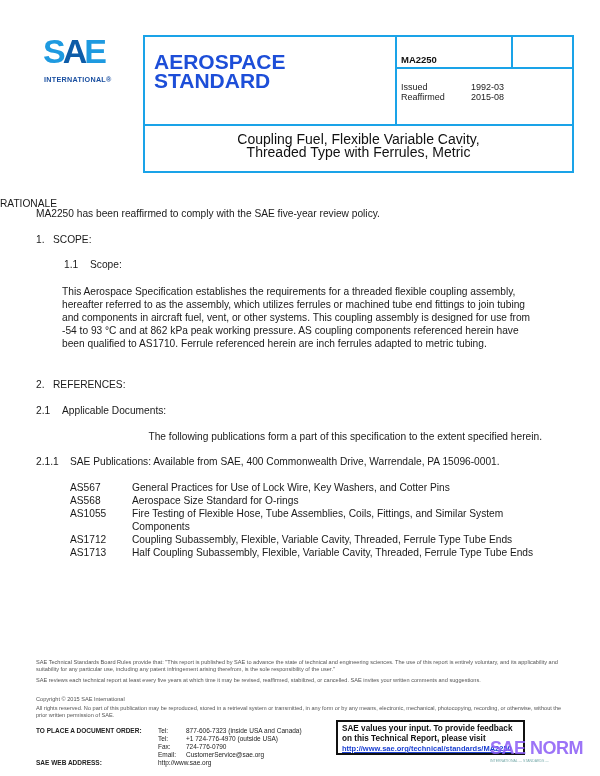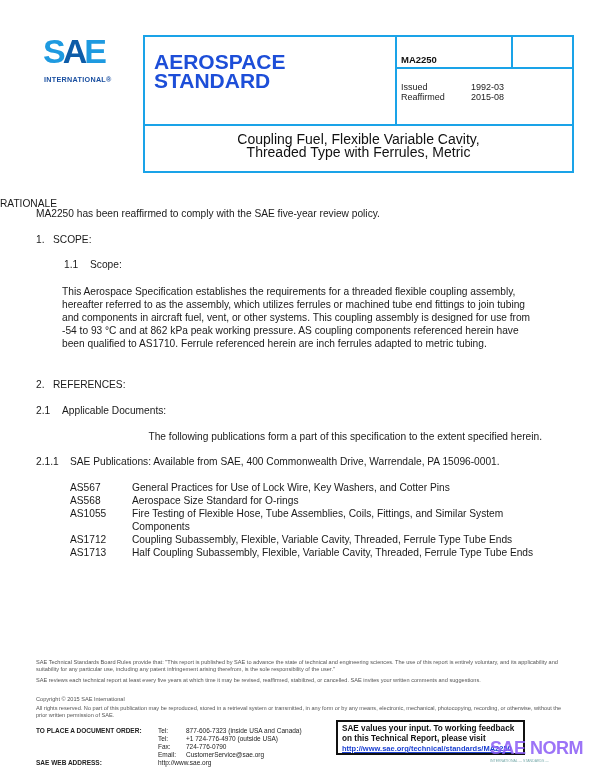--- a/index.html
+++ b/index.html
@@ -144,21 +144,21 @@
     <span class="cv" style="top:8px">+1 724-776-4970 (outside USA)</span>
   <span class="ck" style="top:16px">Fax:</span>
     <span class="cv" style="top:16px">724-776-0790</span>
   <span class="ck" style="top:24px">Email:</span>
     <span class="cv" style="top:24px">CustomerService@sae.org</span>
   <span class="lbl" style="top:32px">SAE WEB ADDRESS:</span>
   <span class="ck" style="top:32px;width:160px">http://www.sae.org</span>
 </div>
 
 <div class="abs feedback">
-  <div>SAE values your input. To working feedback</div>
+  <div>SAE values your input. To provide feedback</div>
   <div>on this Technical Report, please visit</div>
   <div class="link">http://www.sae.org/technical/standards/MA2250</div>
 </div>
 
 <div class="abs wm">
   <div class="big">SAE NORM</div>
   <div class="sm">INTERNATIONAL — STANDARDS —</div>
 </div>
 
 </body></html>

